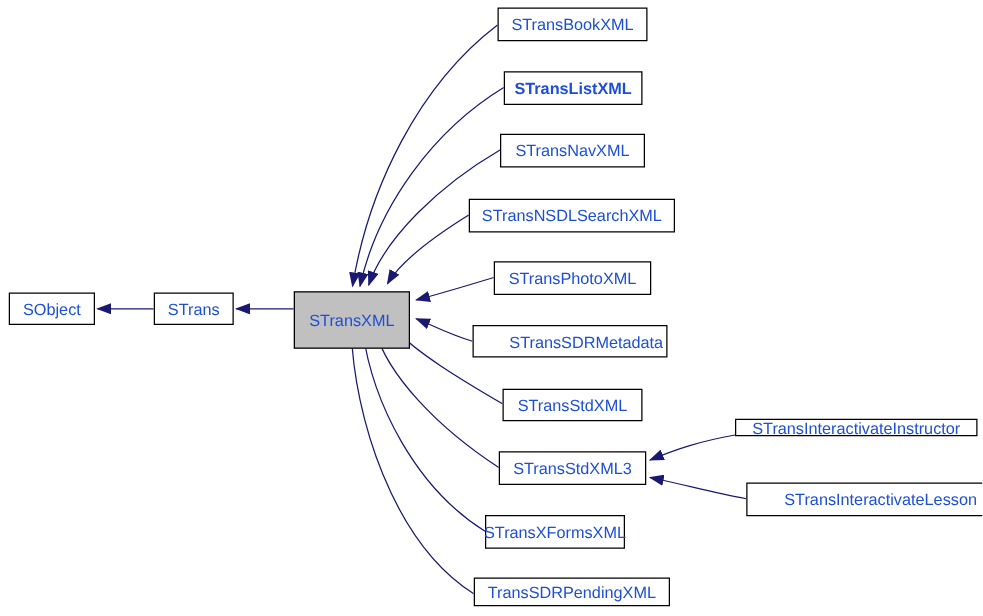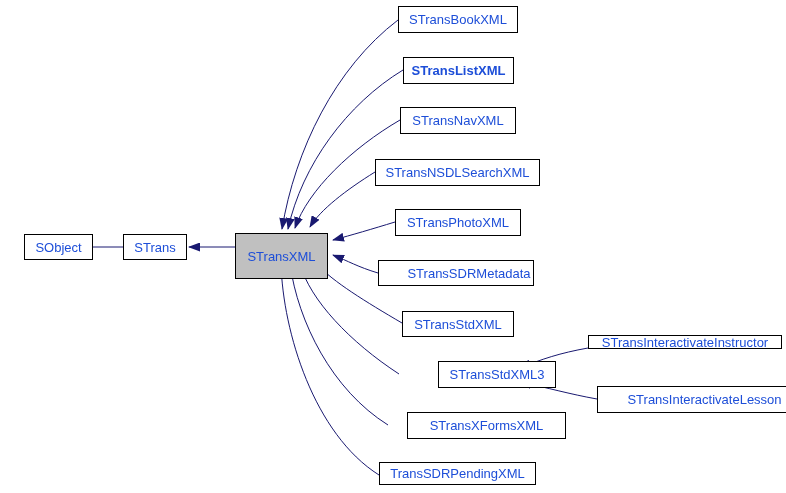--- a/index.html
+++ b/index.html
@@ -62,29 +62,29 @@
       <path d="M378,273 C358,267 348,261 333,255" marker-end="url(#arrow)"></path>
       <path d="M402,323 C366,302 332,281 318,265" marker-end="url(#arrow)"></path>
       <path d="M399,374 C350,342 310,300 300,264" marker-end="url(#arrow)"></path>
       <path d="M388,425 C332,390 298,322 290,264" marker-end="url(#arrow)"></path>
       <path d="M379,475 C314,434 283,332 281,264" marker-end="url(#arrow)"></path>
       <path d="M588,348 C560,353 542,359 520,368" marker-end="url(#arrow)"></path>
       <path d="M597,399 C569,394 549,388 520,382" marker-end="url(#arrow)"></path>
     </g>
   </svg>
 
-  <div class="node" style="left:24px;   top:234px; width:69px;  height:26px;">SObject</div>
+  <div class="node" style="left:7px;   top:234px; width:69px;  height:26px;">SObject</div>
   <div class="node" style="left:123px; top:234px; width:64px;  height:26px;">STrans</div>
   <div class="node selected" style="left:235px; top:233px; width:93px; height:46px;">STransXML</div>
   <div class="node" style="left:398px; top:6px;   width:120px; height:27px;">STransBookXML</div>
   <div class="node" style="left:403px; top:57px;  width:111px; height:27px;font-weight:bold;">STransListXML</div>
   <div class="node" style="left:400px; top:107px; width:116px; height:27px;">STransNavXML</div>
   <div class="node" style="left:375px; top:159px; width:165px; height:27px;">STransNSDLSearchXML</div>
   <div class="node" style="left:395px; top:209px; width:126px; height:27px;">STransPhotoXML</div>
   <div class="node" style="left:378px; top:260px; width:156px; height:26px;padding-left:26px;">STransSDRMetadata</div>
   <div class="node" style="left:402px; top:311px; width:112px; height:26px;">STransStdXML</div>
-  <div class="node" style="left:399px; top:361px; width:118px; height:27px;margin-left:39px;">STransStdXML3</div>
-  <div class="node" style="left:388px; top:412px; width:159px; height:27px;margin-left:19px;">STransXFormsXML</div>
+  <div class="node" style="left:399px; top:361px; width:118px; height:27px;">STransStdXML3</div>
+  <div class="node" style="left:388px; top:412px; width:112px; height:27px;">STransXFormsXML</div>
   <div class="node" style="left:379px; top:462px; width:157px; height:23px;">TransSDRPendingXML</div>
   <div class="node" style="left:588px; top:335px; width:194px; height:14px;">STransInteractivateInstructor</div>
   <div class="node" style="left:597px; top:386px; width:215px; height:27px;">STransInteractivateLesson</div>
 
 </div>
 
 </body></html>

